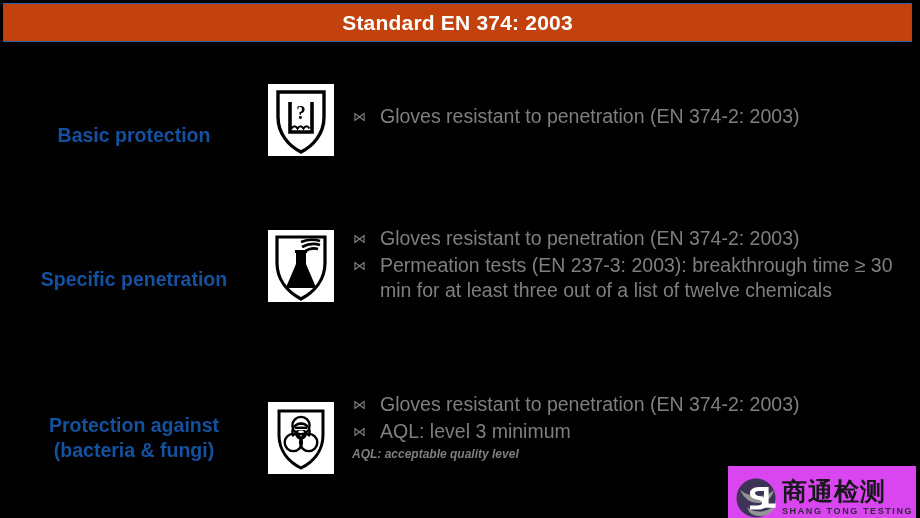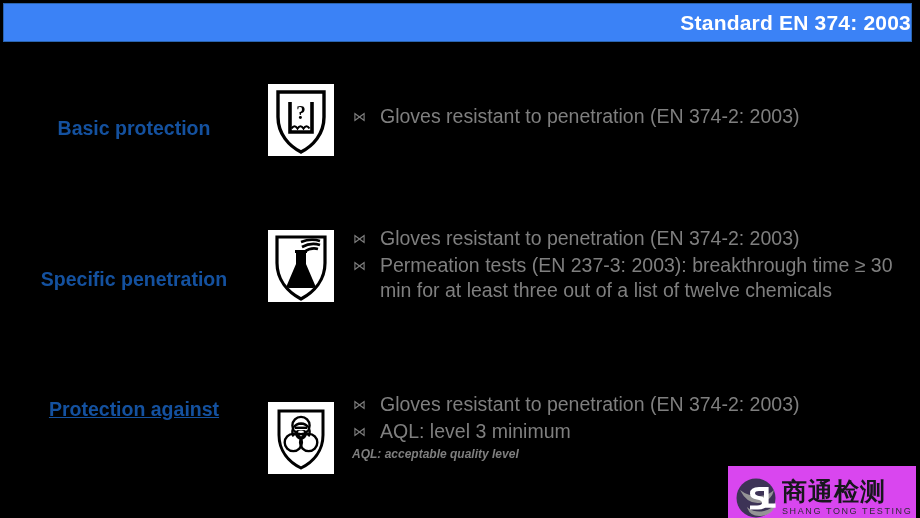--- a/index.html
+++ b/index.html
@@ -19,26 +19,26 @@
     overflow: hidden;
   }
 
   
   .title-bar {
     position: absolute;
     left: 3px;
     top: 3px;
     width: 909px;
     height: 39px;
-    background: #3b82f6;
+    background: #c2410c;
     border: 1px solid #2a64ae;
     box-sizing: border-box;
     display: flex;
     align-items: center;
-    justify-content: flex-end;
+    justify-content: center;
   }
   .title-text {
     color: #FFFFFF;
     font-size: 21px;
     font-weight: bold;
     letter-spacing: 0.2px;
     white-space: nowrap;
   }
 
   
@@ -54,23 +54,23 @@
   .cat-label {
     position: absolute;
     left: 14px;
     width: 240px;
     color: #14519F;
     font-size: 19.5px;
     font-weight: bold;
     line-height: 25px;
     text-align: center;
   }
-  .row-1 .cat-label { top: 44px; }
+  .row-1 .cat-label { top: 51px; }
   .row-2 .cat-label { top: 45px; }
-  .row-3 .cat-label { top: 5px; text-decoration: underline; }
+  .row-3 .cat-label { top: 21px; }
 
   
   .picto {
     position: absolute;
     left: 268px;
     width: 66px;
     height: 72px;
     background: #FFFFFF;
   }
   .row-1 .picto { top: 12px; }
@@ -145,21 +145,21 @@
   .logo-cn {
     color: #17171c;
     font-size: 25px;
     font-weight: bold;
     letter-spacing: 1px;
     white-space: nowrap;
   }
   .logo-en {
     color: #2c2c34;
     font-size: 9px;
-    font-weight: normal;
+    font-weight: bold;
     letter-spacing: 1.6px;
     margin-top: 3px;
     white-space: nowrap;
   }
 </style>
 </head>
 <body>
 
 <div id="slide">
 
@@ -214,20 +214,21 @@
         <span class="bullet-mark">⋈</span>
         <span class="bullet-text">Permeation tests (EN 237-3: 2003): breakthrough time ≥ 30 min for at least three out of a list of twelve chemicals</span>
       </div>
     </div>
   </div>
 
   <div class="row row-3">
 
     <div class="cat-label">
       <div>Protection against</div>
+      <div>(bacteria &amp; fungi)</div>
     </div>
 
     <div class="picto">
       <svg viewBox="0 0 66 72" xmlns="http://www.w3.org/2000/svg">
         <rect x="0" y="0" width="66" height="72" fill="#ffffff"></rect>
         <path d="M11 9 L55 9 L55 33 C55 49 45 60 33 66 C21 60 11 49 11 33 Z" fill="none" stroke="#000000" stroke-width="3"></path>
         <g fill="none" stroke="#000000" stroke-width="2.4">
           <circle cx="33" cy="32" r="4.6"></circle>
           <path d="M33 21.5 a8.6 8.6 0 0 1 7.4 12.9 M33 21.5 a8.6 8.6 0 0 0 -7.4 12.9"></path>
           <circle cx="25.3" cy="40.5" r="8.6"></circle>

